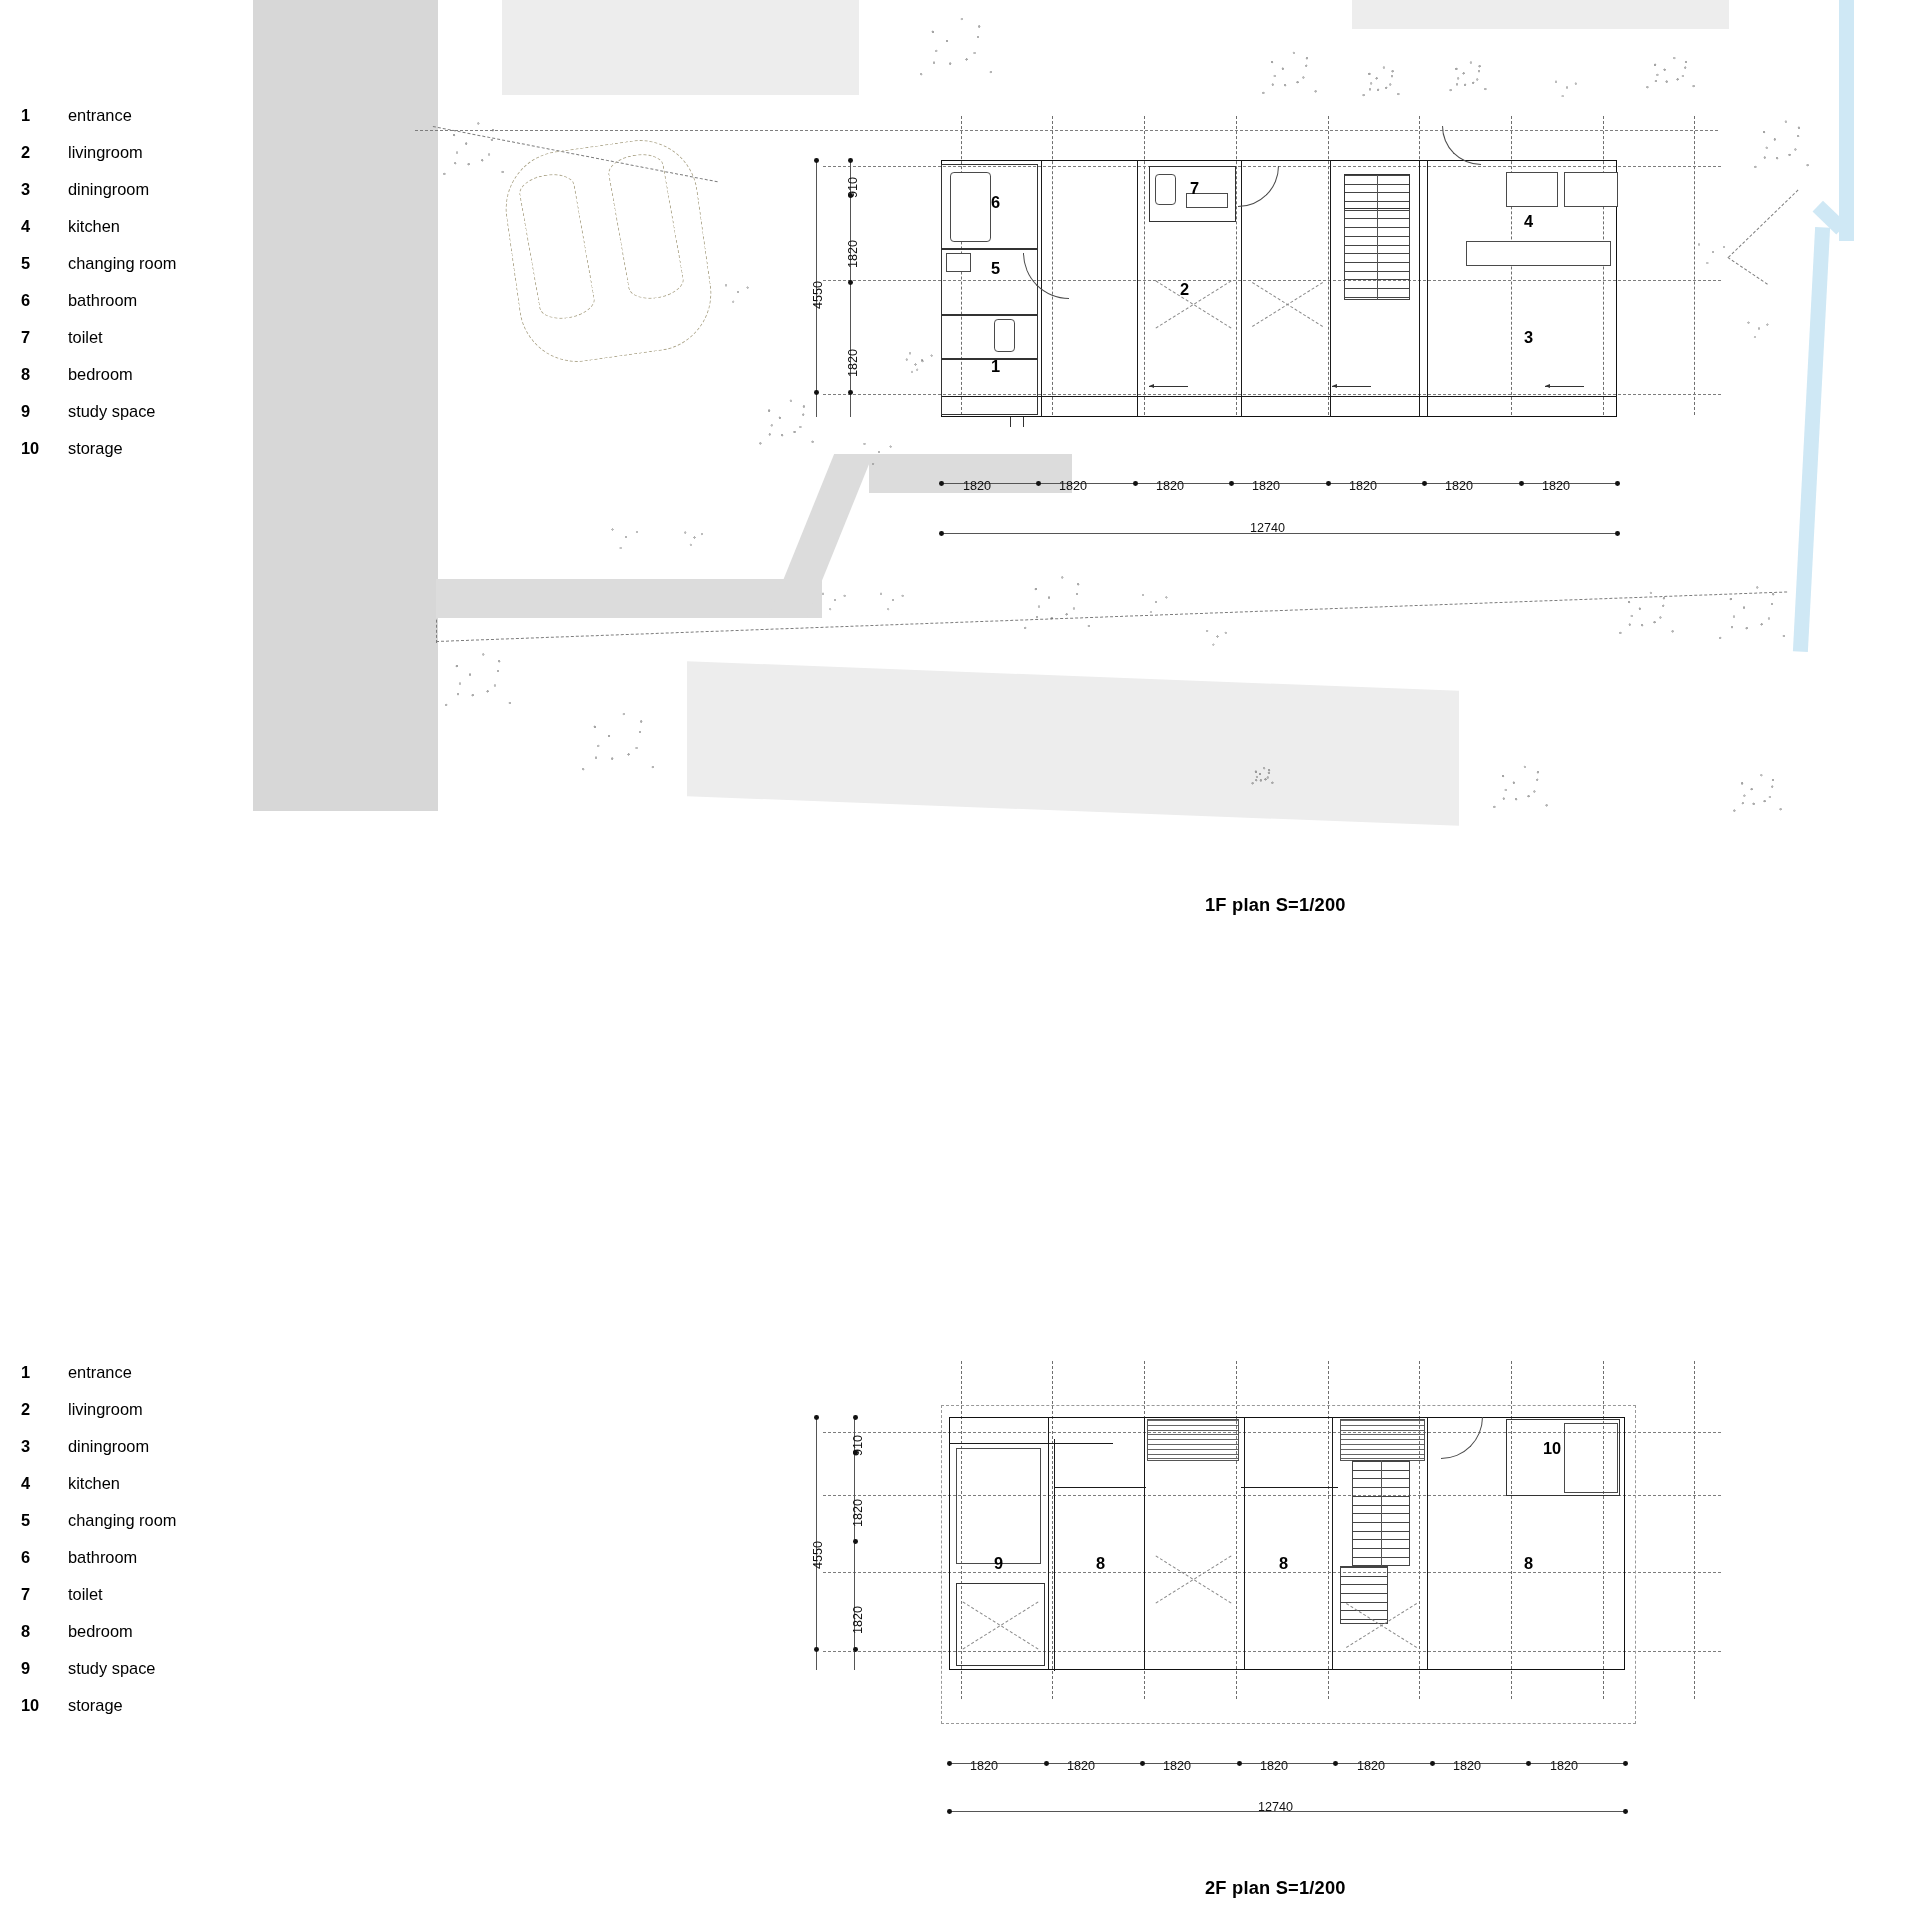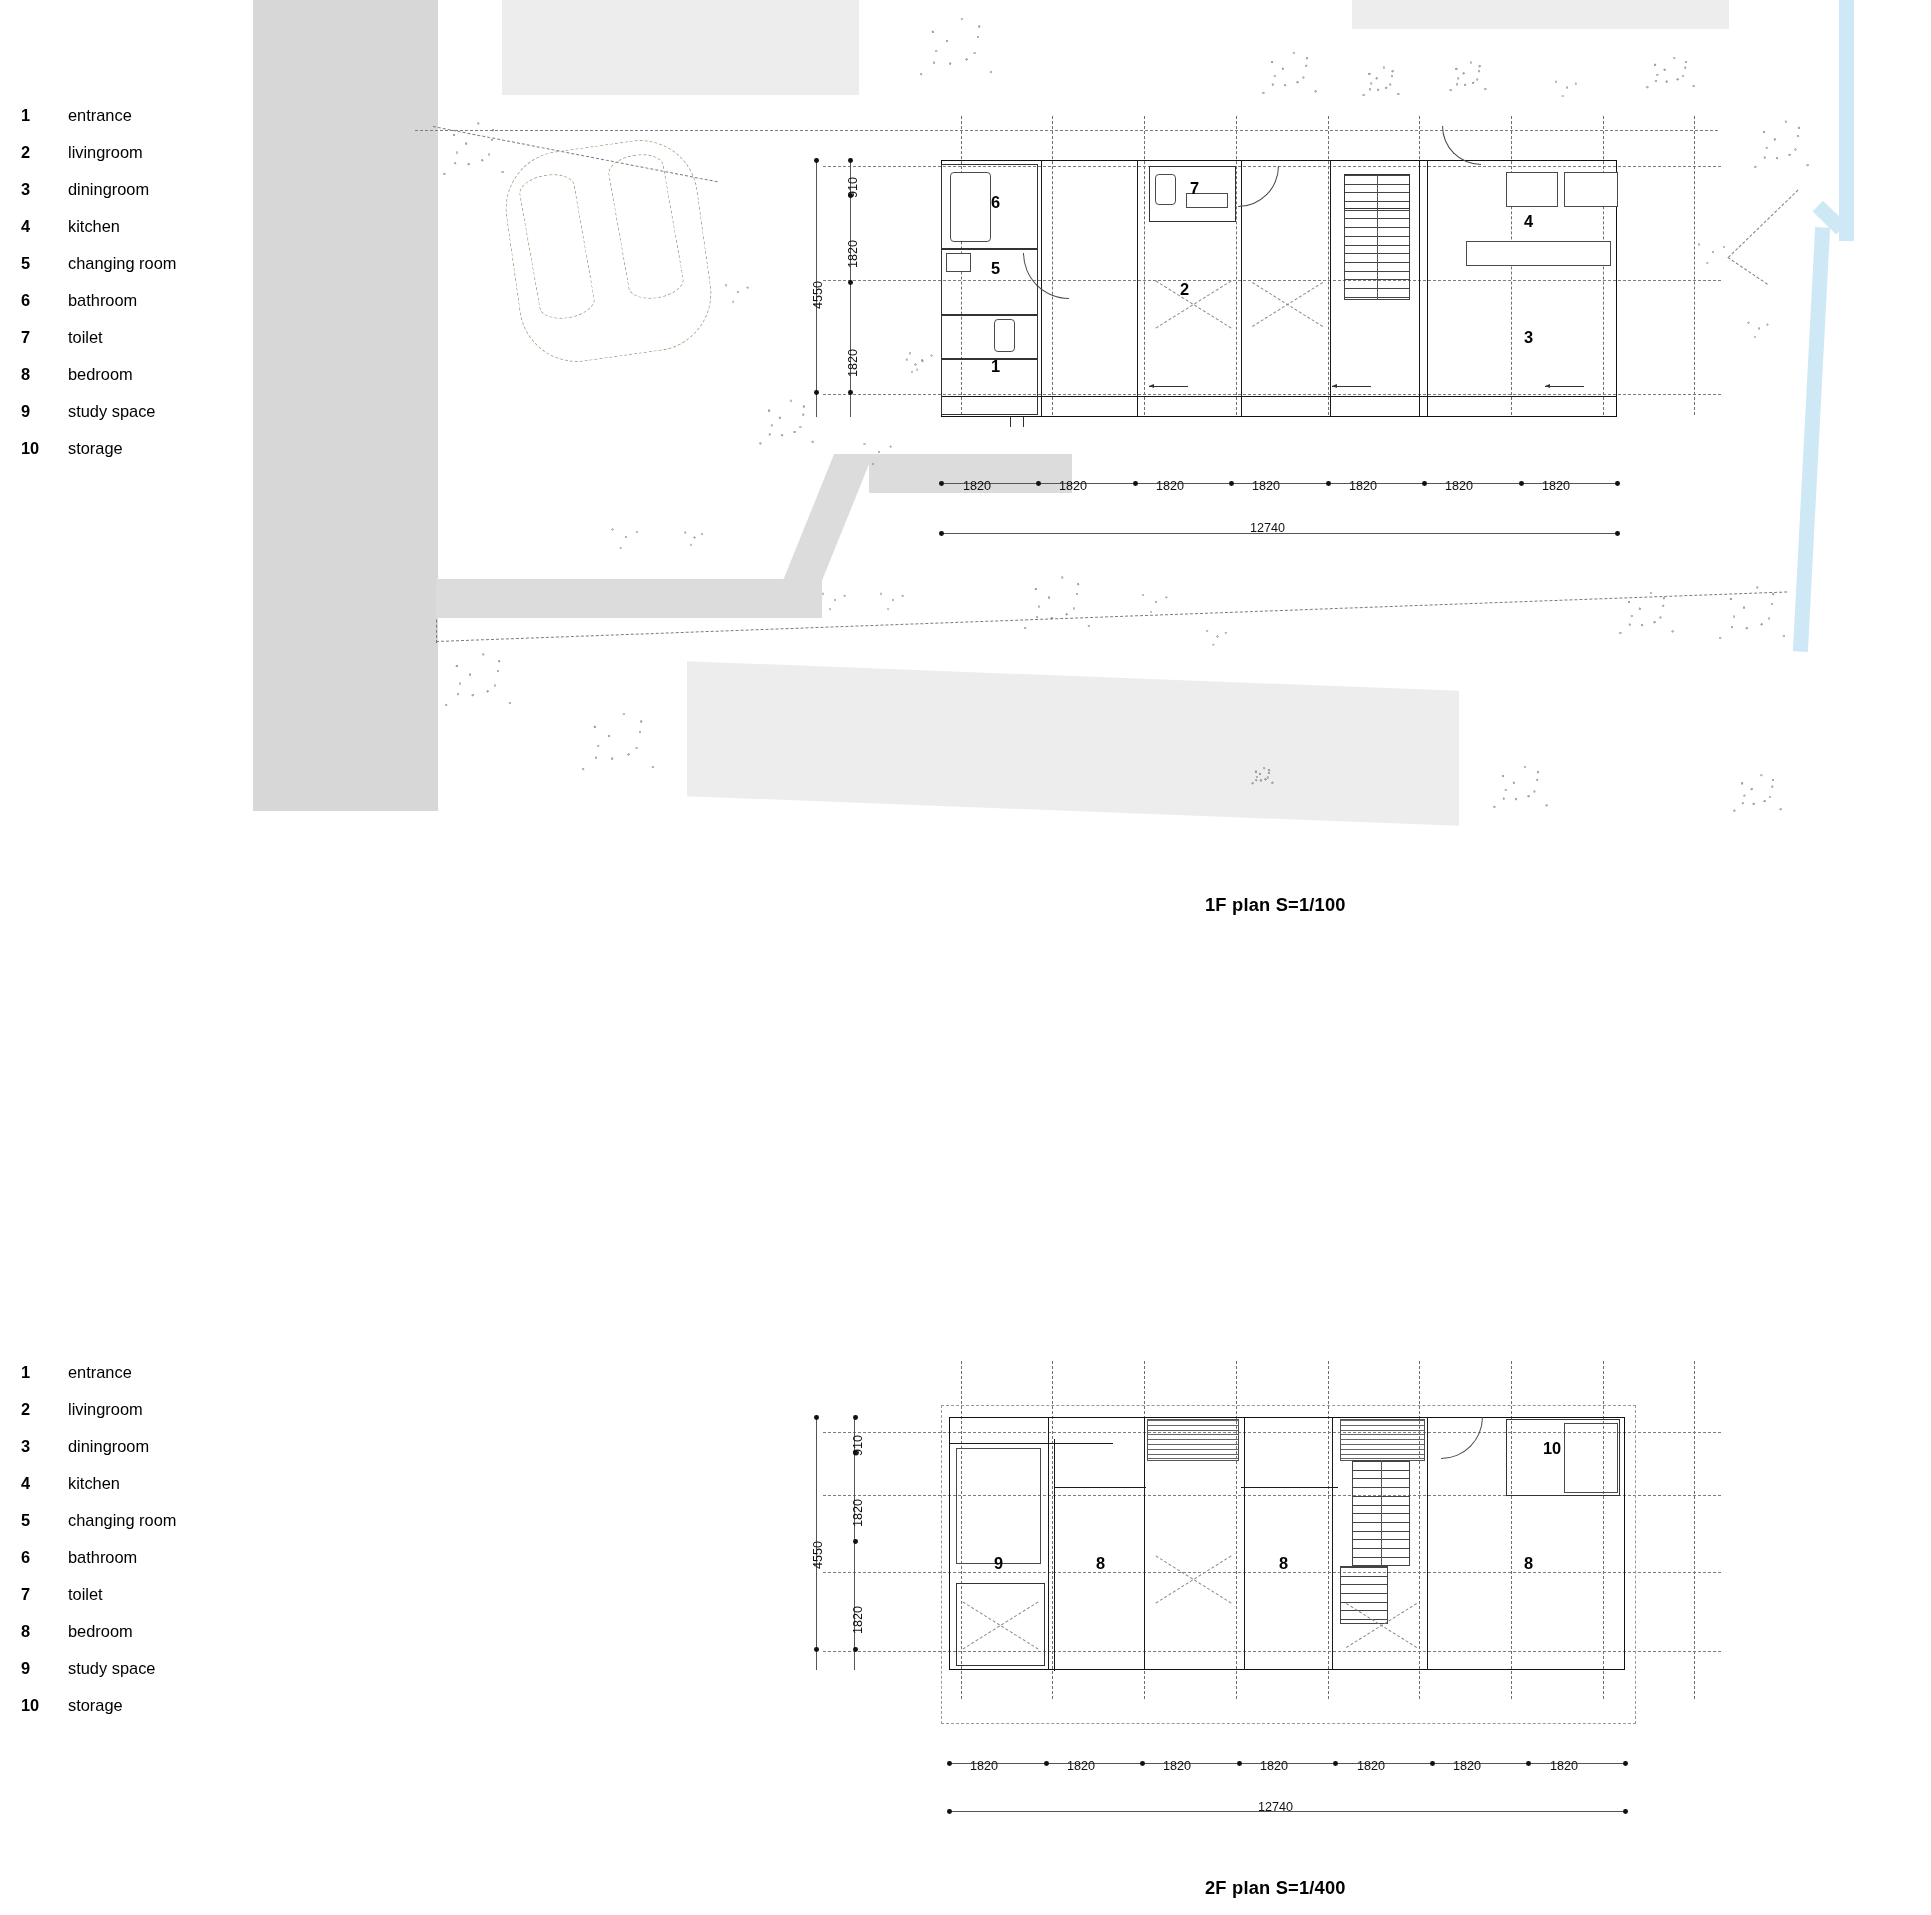--- a/index.html
+++ b/index.html
@@ -428,21 +428,21 @@
     <div class="dim" style="left:963px;top:479px;">1820</div>
     <div class="dim" style="left:1059px;top:479px;">1820</div>
     <div class="dim" style="left:1156px;top:479px;">1820</div>
     <div class="dim" style="left:1252px;top:479px;">1820</div>
     <div class="dim" style="left:1349px;top:479px;">1820</div>
     <div class="dim" style="left:1445px;top:479px;">1820</div>
     <div class="dim" style="left:1542px;top:479px;">1820</div>
     <div class="dim" style="left:1250px;top:521px;">12740</div>
   </div>
 
-  <div class="plan-caption" style="left:1205px;top:894px;">1F plan  S=1/100</div>
+  <div class="plan-caption" style="left:1205px;top:894px;">1F plan  S=1/200</div>
 
   <div class="legend" style="left:0;top:1363px;width:251px;">
     <div class="legend-row">
       <span class="legend-num">1</span>
       <span class="legend-label">entrance</span>
     </div>
     <div class="legend-row">
       <span class="legend-num">2</span>
       <span class="legend-label">livingroom</span>
     </div>
@@ -565,16 +565,16 @@
     <div class="dim" style="left:970px;top:1759px;">1820</div>
     <div class="dim" style="left:1067px;top:1759px;">1820</div>
     <div class="dim" style="left:1163px;top:1759px;">1820</div>
     <div class="dim" style="left:1260px;top:1759px;">1820</div>
     <div class="dim" style="left:1357px;top:1759px;">1820</div>
     <div class="dim" style="left:1453px;top:1759px;">1820</div>
     <div class="dim" style="left:1550px;top:1759px;">1820</div>
     <div class="dim" style="left:1258px;top:1800px;">12740</div>
   </div>
 
-  <div class="plan-caption" style="left:1205px;top:1877px;">2F plan  S=1/400</div>
+  <div class="plan-caption" style="left:1205px;top:1877px;">2F plan  S=1/200</div>
 
 </div>
 
 
 </body></html>

